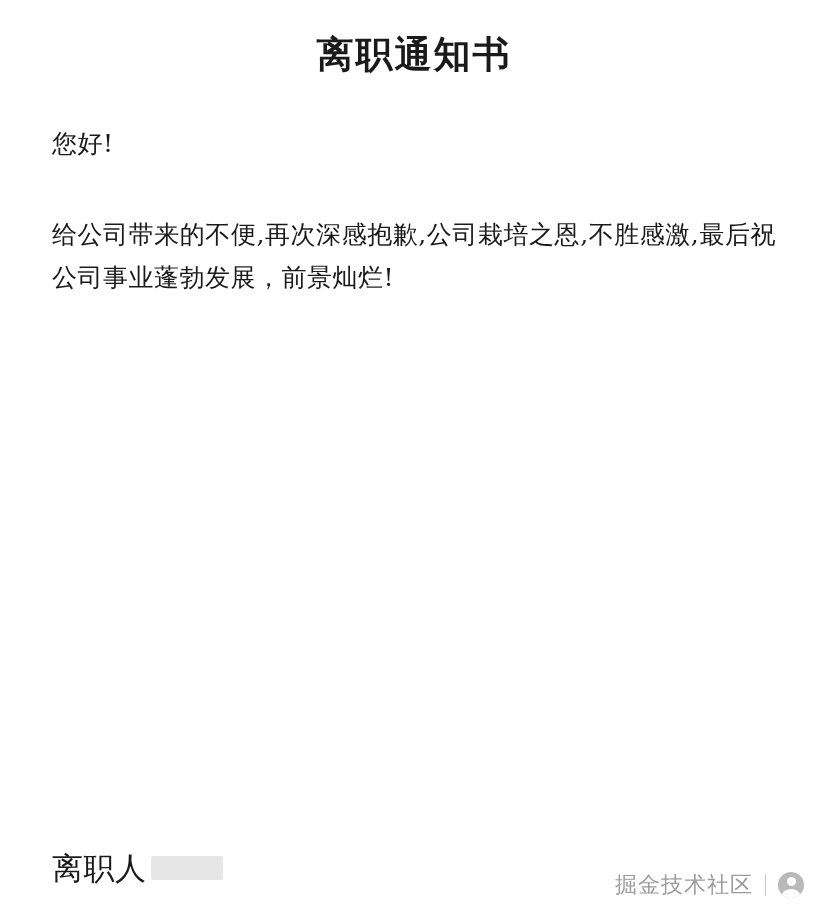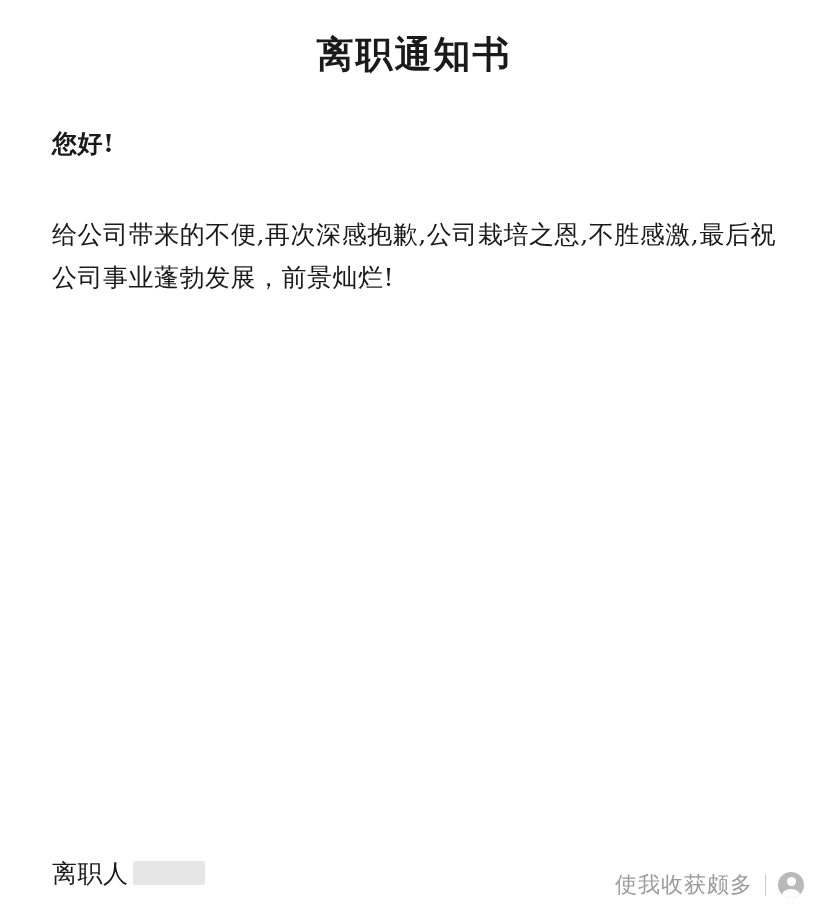--- a/index.html
+++ b/index.html
@@ -34,21 +34,20 @@
     padding: 0 52px 0 52px;
     font-size: 25px;
     line-height: 1.72;
     letter-spacing: 0.5px;
   }
   .salutation {
     margin-top: 46px;
   }
   .greeting {
     margin-top: 44px;
-    font-weight: bold;
   }
   .para {
     margin-top: 46px;
     text-align: justify;
     text-justify: inter-character;
   }
   .para2 {
     margin-top: 48px;
   }
   .redact {
@@ -59,21 +58,21 @@
     height: 23px;
   }
   .redact-date1 { width: 104px; margin: 0 4px; position: relative; top: -2px; }
   .redact-date2 { width: 128px; margin: 0 4px; position: relative; top: -2px; }
   .redact-name  { width: 72px; margin-left: 4px; position: relative; top: -3px; height: 24px; }
 
   .signature {
     position: absolute;
     left: 52px;
     bottom: 36px;
-    font-size: 25px;
+    font-size: 31px;
     letter-spacing: 0.5px;
   }
   .watermark {
     position: absolute;
     right: 24px;
     bottom: 26px;
     display: flex;
     align-items: center;
     gap: 10px;
     font-family: "Liberation Sans", sans-serif;
@@ -129,18 +128,18 @@
 
     <div class="para para2">给公司带来的不便,再次深感抱歉,公司栽培之恩,不胜感激,最后祝公司事业蓬勃发展，前景灿烂!</div>
 
   </div>
 
   <div class="signature">
     <span>离职人</span><span class="redact redact-name"></span>
   </div>
 
   <div class="watermark">
-    <span>使我收获颇多</span>
+    <span>掘金技术社区</span>
     <span class="wm-sep"></span>
     <span class="wm-avatar"></span>
   </div>
 
 </div>
 
 </body></html>

